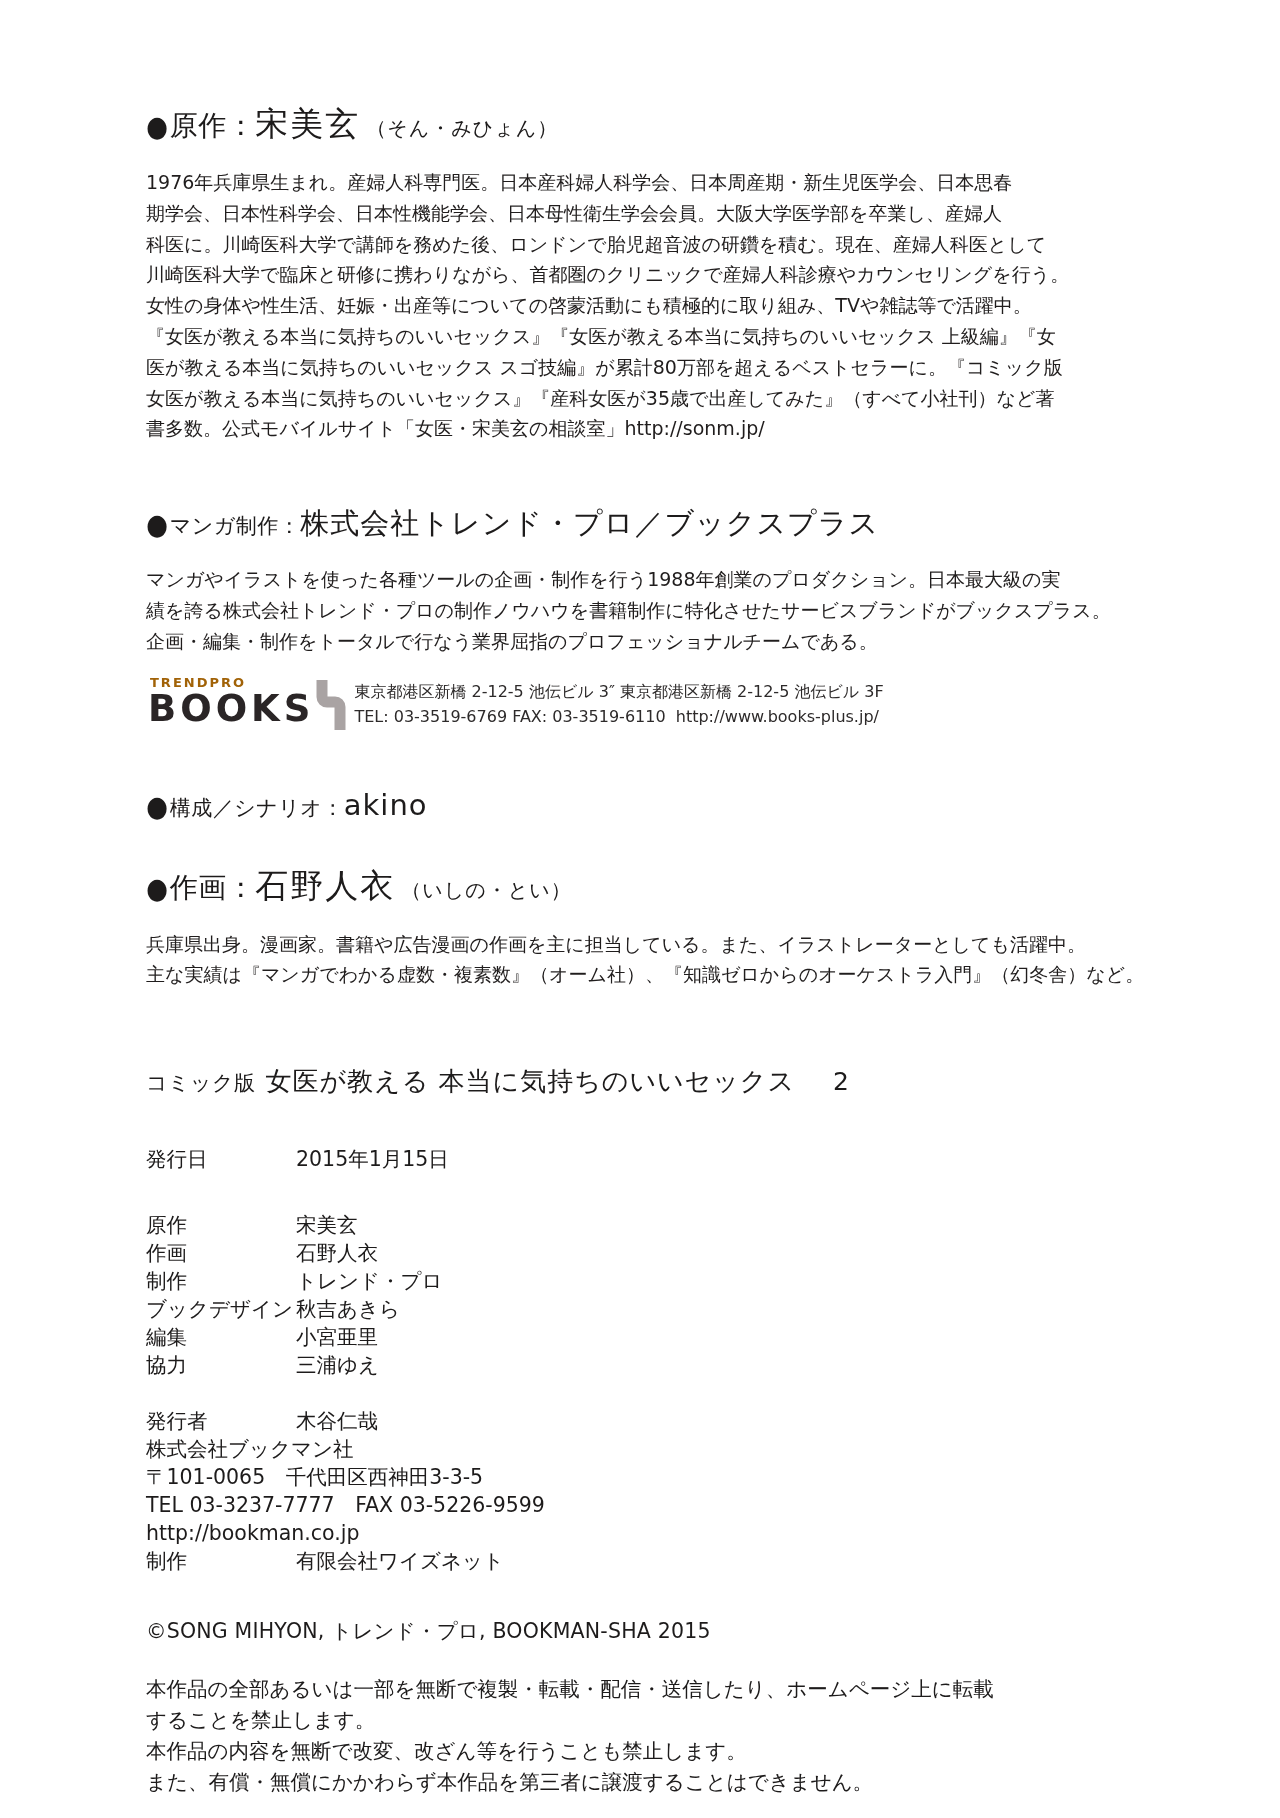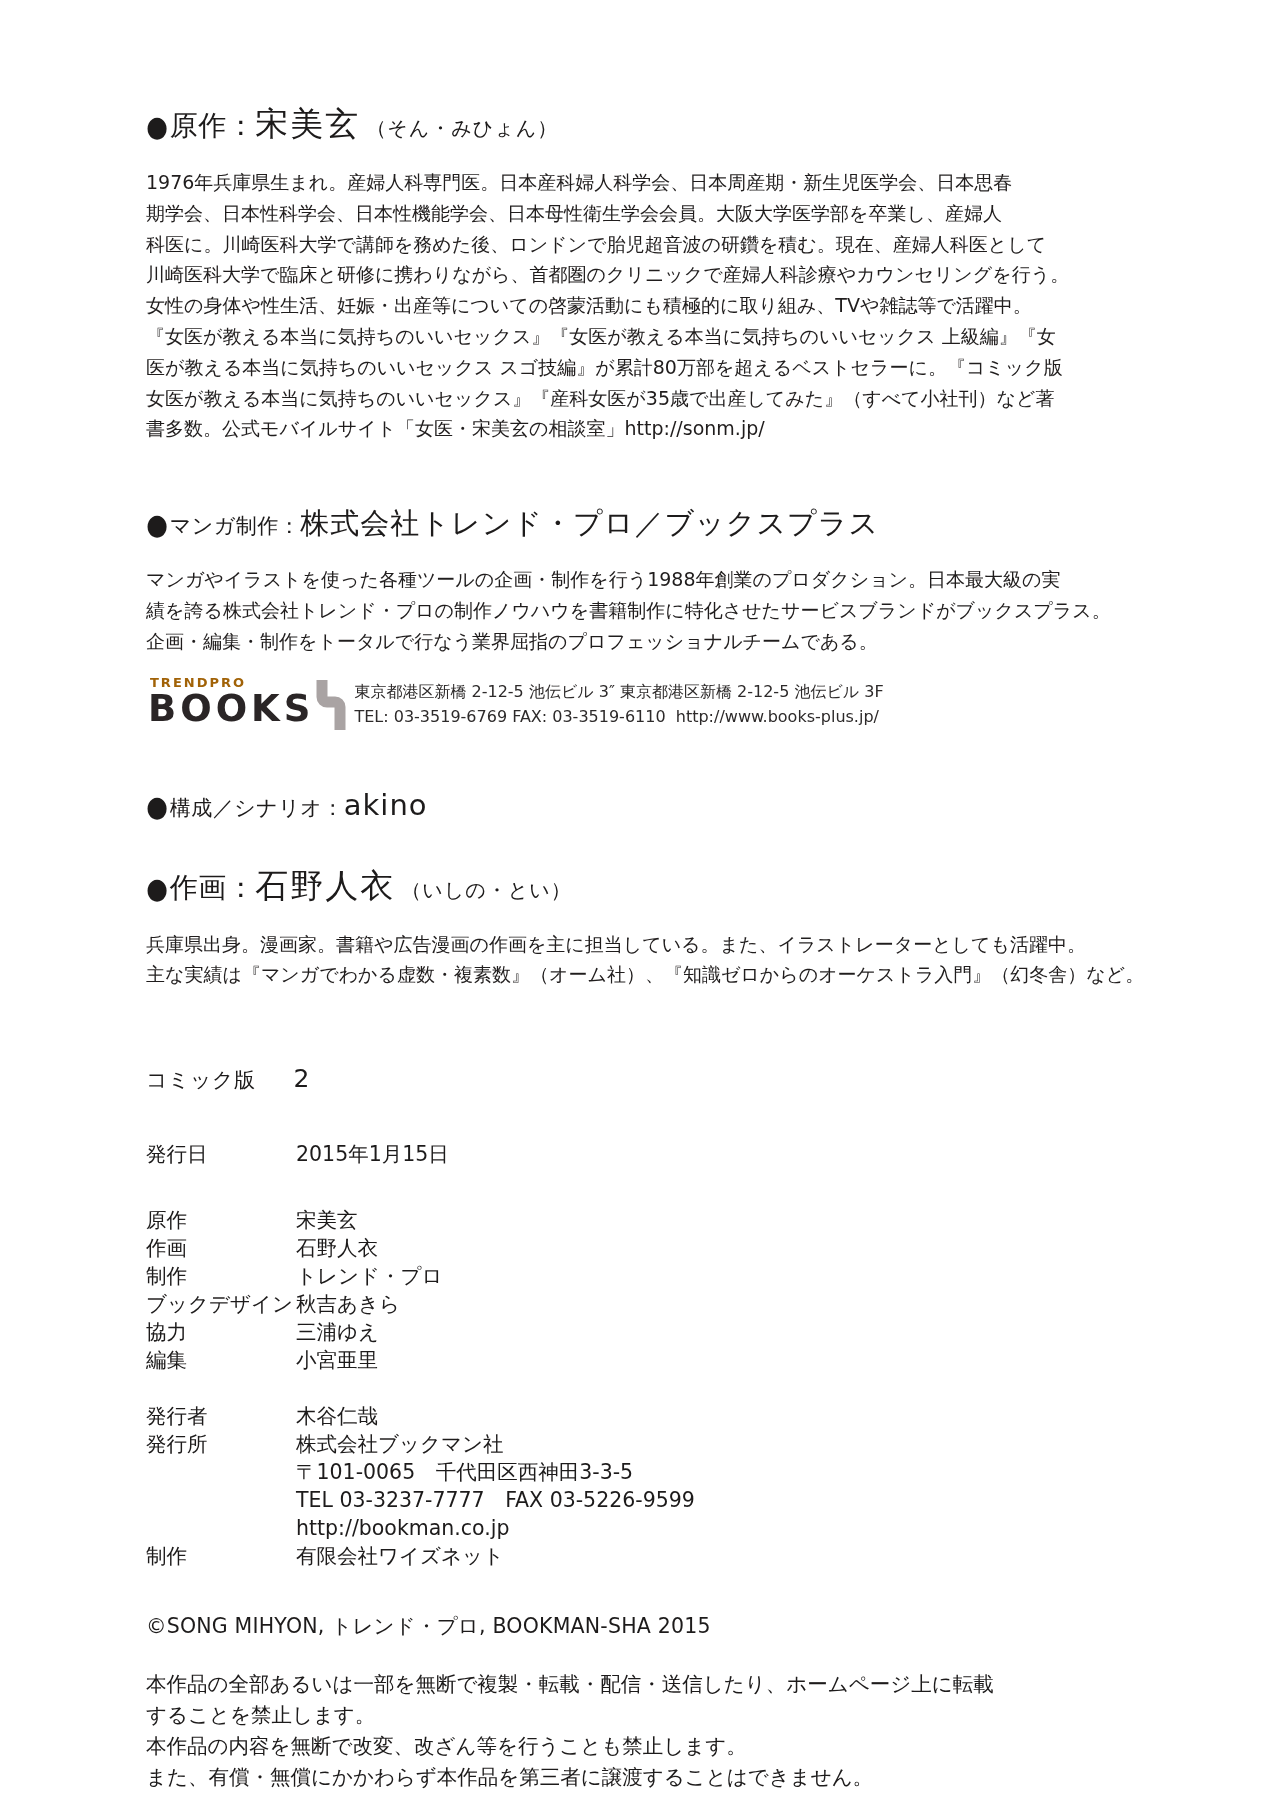--- a/index.html
+++ b/index.html
@@ -126,20 +126,21 @@
       <span class="h-name-lg">石野人衣</span>
       <span class="h-reading">（いしの・とい）</span>
     </div>
     <div class="bio">兵庫県出身。漫画家。書籍や広告漫画の作画を主に担当している。また、イラストレーターとしても活躍中。
 主な実績は『マンガでわかる虚数・複素数』（オーム社）、『知識ゼロからのオーケストラ入門』（幻冬舎）など。</div>
   </section>
 
   <section>
     <div class="colophon-title">
       <span class="title-prefix">コミック版</span>
+      <span class="title-main">女医が教える 本当に気持ちのいいセックス</span>
       <span class="title-number">2</span>
     </div>
 
     <div class="issue-row">
       <span class="issue-label">発行日</span>
       <span>2015年1月15日</span>
     </div>
 
     <div class="credits">
       <div class="credit-row">
@@ -152,36 +153,35 @@
       </div>
       <div class="credit-row">
         <span class="credit-label">制作</span>
         <span class="credit-value">トレンド・プロ</span>
       </div>
       <div class="credit-row">
         <span class="credit-label">ブックデザイン</span>
         <span class="credit-value">秋吉あきら</span>
       </div>
       <div class="credit-row">
+        <span class="credit-label">編集</span>
+        <span class="credit-value">小宮亜里</span>
+      </div>
+      <div class="credit-row">
         <span class="credit-label">協力</span>
         <span class="credit-value">三浦ゆえ</span>
       </div>
-      <div class="credit-row">
-        <span class="credit-label">編集</span>
-        <span class="credit-value">小宮亜里</span>
-      </div>
     </div>
 
     <div class="publisher">
       <div class="credit-row">
         <span class="credit-label">発行者</span>
         <span class="credit-value">木谷仁哉</span>
       </div>
       <div class="credit-row">
-        <span class="credit-label">発行所</span>
         <span class="credit-value">株式会社ブックマン社
 〒101-0065　千代田区西神田3-3-5
 TEL 03-3237-7777　FAX 03-5226-9599
 http://bookman.co.jp</span>
       </div>
       <div class="credit-row">
         <span class="credit-label">制作</span>
         <span class="credit-value">有限会社ワイズネット</span>
       </div>
     </div>

